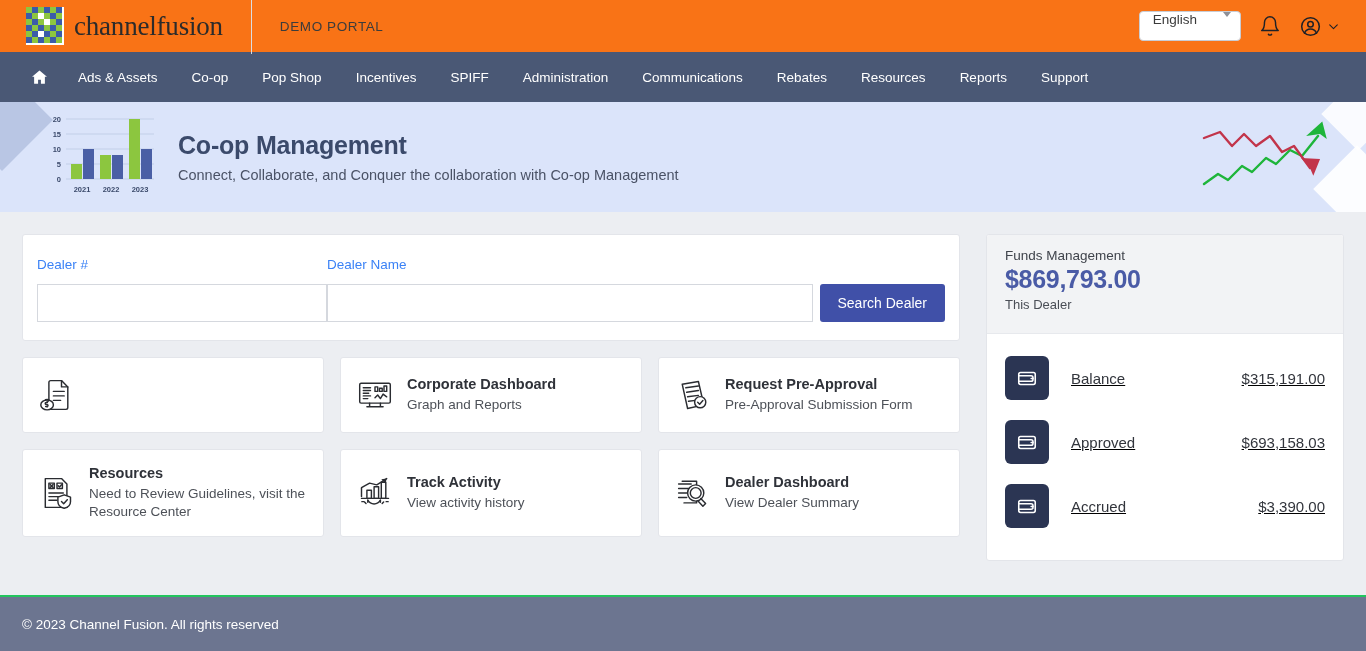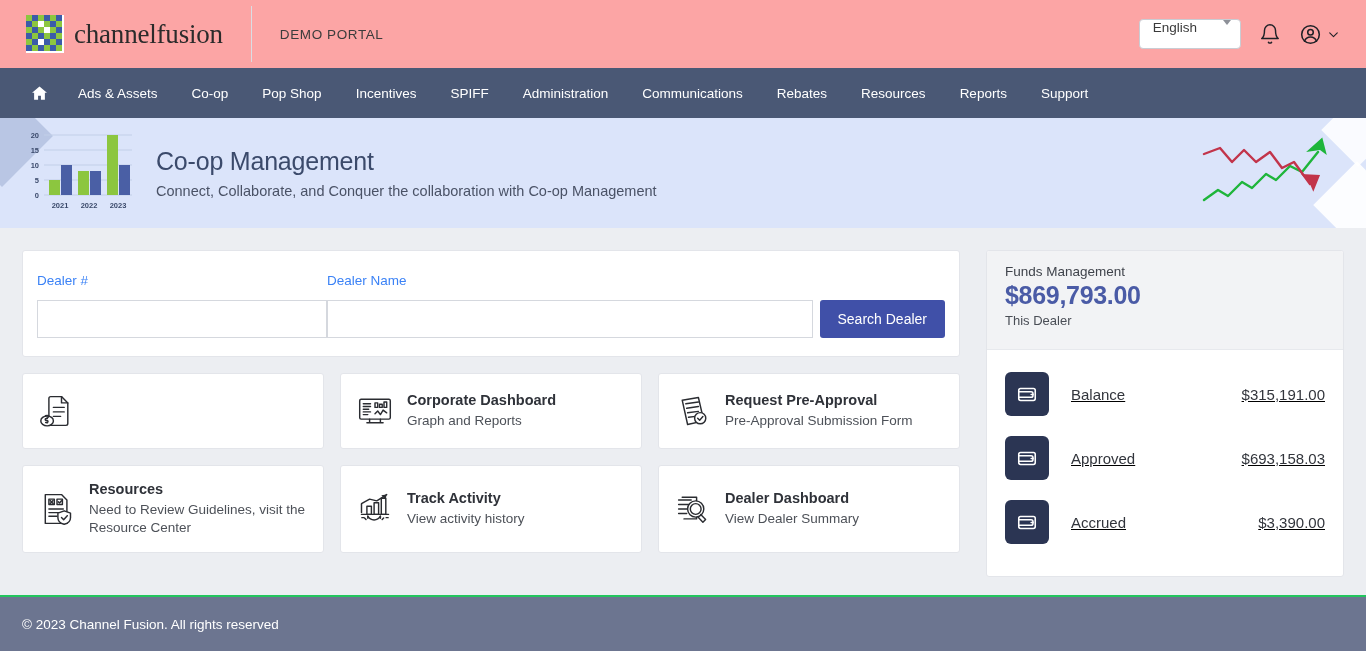--- a/index.html
+++ b/index.html
@@ -5,21 +5,21 @@
   * { box-sizing: border-box; margin: 0; padding: 0; }
   html, body {
     width: 1366px; height: 651px;
     font-family: "Liberation Sans", sans-serif;
     background: #eceef2;
     overflow: hidden;
   }
 
   
   .topbar {
-    height: 68px; background: #fca5a5;
+    height: 52px; background: #f97316;
     display: flex; align-items: center;
     position: relative;
   }
   .brand {
     display: flex; align-items: center; gap: 10px;
     padding-left: 26px; height: 56px;
     border-right: 1px solid #dadde3;
     padding-right: 28px;
   }
   .logo-mark { width: 38px; height: 38px; display: block; }
@@ -59,35 +59,35 @@
     color: #ffffff; font-size: 13.5px;
     padding: 0 17px; height: 50px;
     display: flex; align-items: center; white-space: nowrap;
   }
   .nav-home { padding: 0 12px 0 8px; }
 
   
   .banner {
     height: 110px; background: #dbe4fa;
     position: relative; overflow: hidden;
-    display: flex; align-items: center;
+    display: flex; align-items: center; padding-left: 22px;
   }
   .deco { position: absolute; background: rgba(255,255,255,0.55);
           transform: rotate(45deg); }
   .deco-left {
     width: 72px; height: 72px; left: -34px; top: -18px;
     background: #b9c6e4;
   }
   .deco-r1 { width: 52px; height: 52px; right: -18px; top: -14px; background: #ffffff; opacity: .85;}
   .deco-r2 { width: 62px; height: 62px; right: -22px; top: 56px; background: #ffffff; opacity: .9;}
 
   .mini-chart { margin-left: 14px; z-index: 2; }
   .banner-text { margin-left: 20px; z-index: 2; }
   .banner-title {
-    font-size: 25px; font-weight: normal; color: #3b4a6b;
+    font-size: 25px; font-weight: bold; color: #3b4a6b;
     letter-spacing: -0.2px;
   }
   .banner-sub {
     font-size: 14.5px; color: #4a5266; margin-top: 7px;
   }
   .arrows { position: absolute; right: 28px; top: 14px; z-index: 2; }
 
   
   .main {
     display: flex; gap: 26px;

